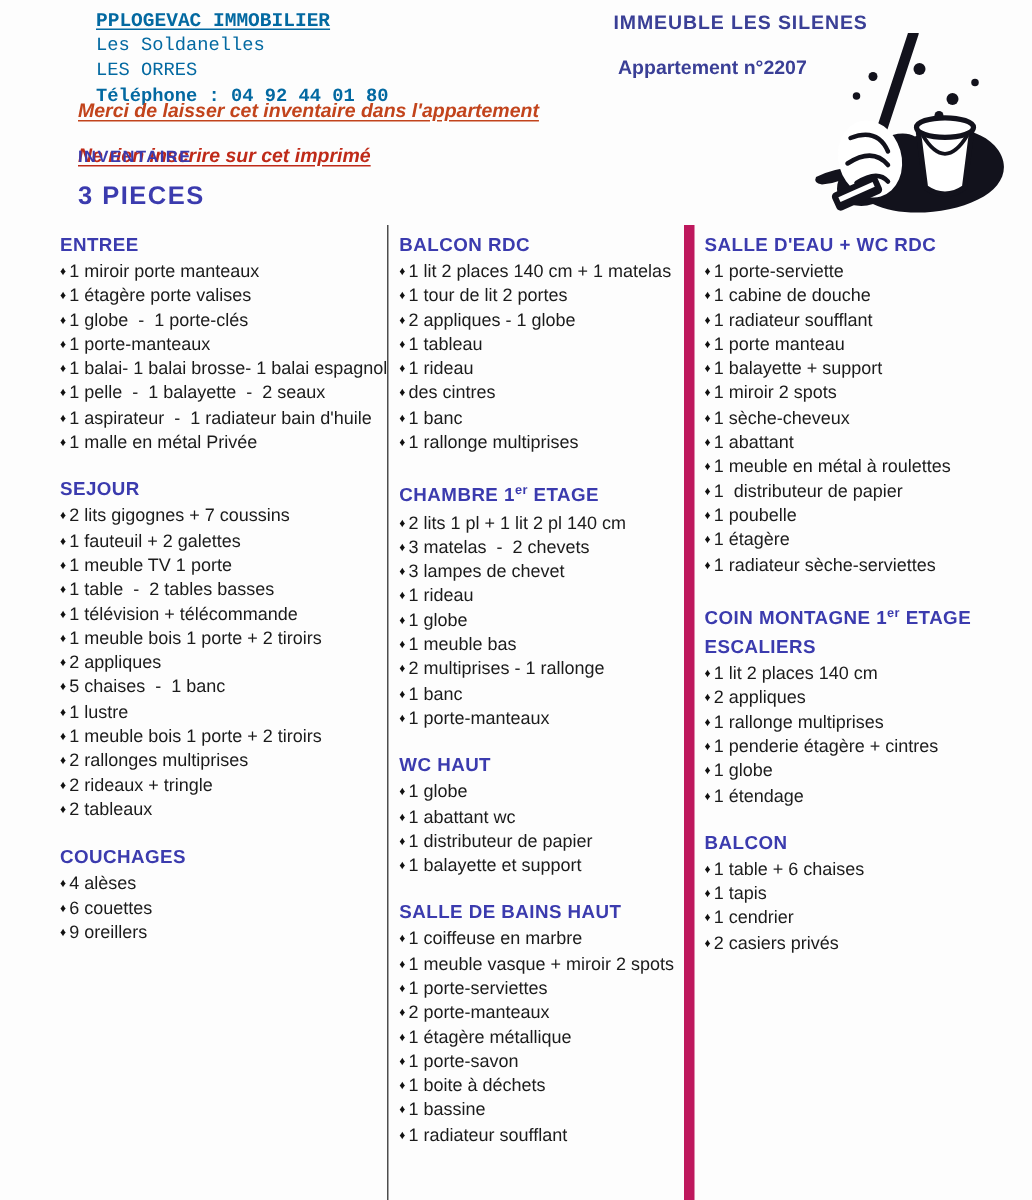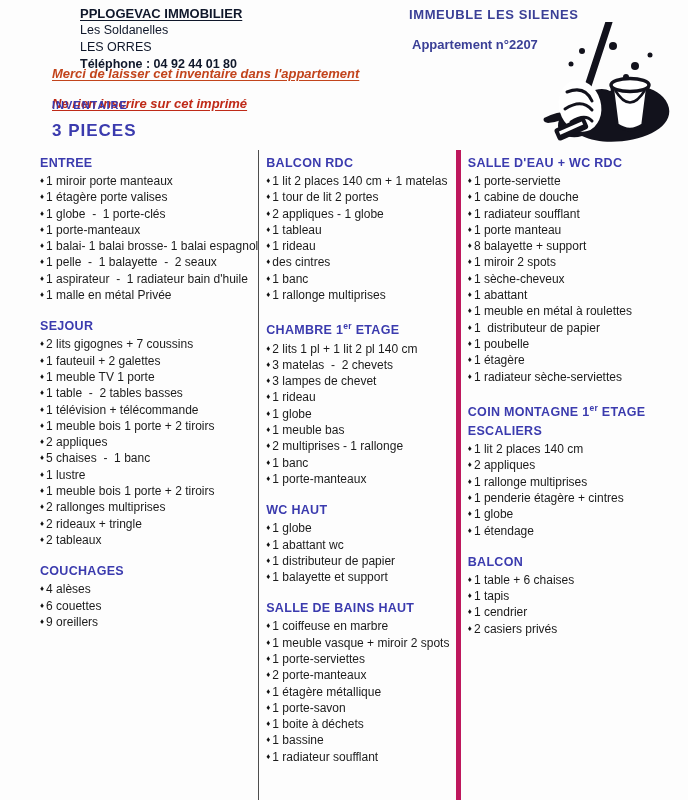--- a/index.html
+++ b/index.html
@@ -3,39 +3,39 @@
 <meta charset="utf-8">
 <style>
   html,body{margin:0;padding:0;}
   body{
     width:688px;height:800px;position:relative;overflow:hidden;
     background:#fdfdfd;color:#1b1b1b;
     font-family:"Liberation Sans","DejaVu Sans",sans-serif;
   }
   .page{position:absolute;inset:0;}
   
-  .agency{position:absolute;left:80px;top:5px;font-size:12.5px;line-height:17px;color:#0f172a;}
+  .agency{position:absolute;left:64px;top:5px;font-size:12.5px;line-height:17px;color:#0369a1;font-family:Liberation Mono, monospace;}
   .agency-name{font-weight:bold;font-size:13px;text-decoration:underline;text-underline-offset:2px;}
   .agency-phone{font-weight:bold;}
   .building-name{position:absolute;left:409px;top:7px;font-size:13px;font-weight:bold;color:#3a3f96;letter-spacing:.6px;}
   .apartment{position:absolute;left:412px;top:37px;font-size:13px;font-weight:bold;color:#3a3f96;}
   .clipart{position:absolute;left:542px;top:22px;}
   
   .center-wrap{position:absolute;left:52px;width:636px;}
   .notice{font-size:13px;font-weight:bold;font-style:italic;text-decoration:underline;text-underline-offset:2px;}
   .notice-1{top:66px;color:#c2441c;}
   .notice-2{top:96px;color:#bf2a18;}
   .doc-title{top:99px;font-size:11px;font-weight:bold;color:#3b3bae;letter-spacing:1px;}
   .doc-subtitle{top:121px;font-size:17px;font-weight:bold;color:#3b3bae;letter-spacing:1px;}
   
   .columns{position:absolute;left:0;top:150px;width:688px;height:650px;display:flex;}
   .col{box-sizing:border-box;padding-top:4px;}
   .col-1{width:262px;padding-left:40px;}
   .col-2{width:212px;padding-left:7px;border-left:1px solid #4d4d4d;}
-  .col-3{width:249px;padding-left:7px;border-left:5px solid #be185d;}
+  .col-3{width:249px;padding-left:7px;border-left:7px solid #be185d;}
   .inv-section{margin-bottom:14px;}
   .sec-title{color:#3b3bae;font-weight:bold;font-size:12.5px;line-height:19px;letter-spacing:.3px;white-space:pre;}
   .sec-title sup{font-size:8.5px;}
   .inv-item{font-size:12px;line-height:15.8px;white-space:pre;}
   .bullet{font-size:8px;margin-right:2px;vertical-align:1.5px;color:#111;}
 </style>
 </head>
 <body>
 
 <div class="page">
@@ -165,21 +165,21 @@
           <div class="inv-item"><span class="bullet">♦</span><span class="item-text">1 radiateur soufflant</span></div>
         </div>
       </div>
     <div class="col col-3">
         <div class="inv-section">
           <div class="sec-title">SALLE D'EAU + WC RDC</div>
           <div class="inv-item"><span class="bullet">♦</span><span class="item-text">1 porte-serviette</span></div>
           <div class="inv-item"><span class="bullet">♦</span><span class="item-text">1 cabine de douche</span></div>
           <div class="inv-item"><span class="bullet">♦</span><span class="item-text">1 radiateur soufflant</span></div>
           <div class="inv-item"><span class="bullet">♦</span><span class="item-text">1 porte manteau</span></div>
-          <div class="inv-item"><span class="bullet">♦</span><span class="item-text">8 balayette + support</span></div>
+          <div class="inv-item"><span class="bullet">♦</span><span class="item-text">1 balayette + support</span></div>
           <div class="inv-item"><span class="bullet">♦</span><span class="item-text">1 miroir 2 spots</span></div>
           <div class="inv-item"><span class="bullet">♦</span><span class="item-text">1 sèche-cheveux</span></div>
           <div class="inv-item"><span class="bullet">♦</span><span class="item-text">1 abattant</span></div>
           <div class="inv-item"><span class="bullet">♦</span><span class="item-text">1 meuble en métal à roulettes</span></div>
           <div class="inv-item"><span class="bullet">♦</span><span class="item-text">1  distributeur de papier</span></div>
           <div class="inv-item"><span class="bullet">♦</span><span class="item-text">1 poubelle</span></div>
           <div class="inv-item"><span class="bullet">♦</span><span class="item-text">1 étagère</span></div>
           <div class="inv-item"><span class="bullet">♦</span><span class="item-text">1 radiateur sèche-serviettes</span></div>
         </div>
         <div class="inv-section">

